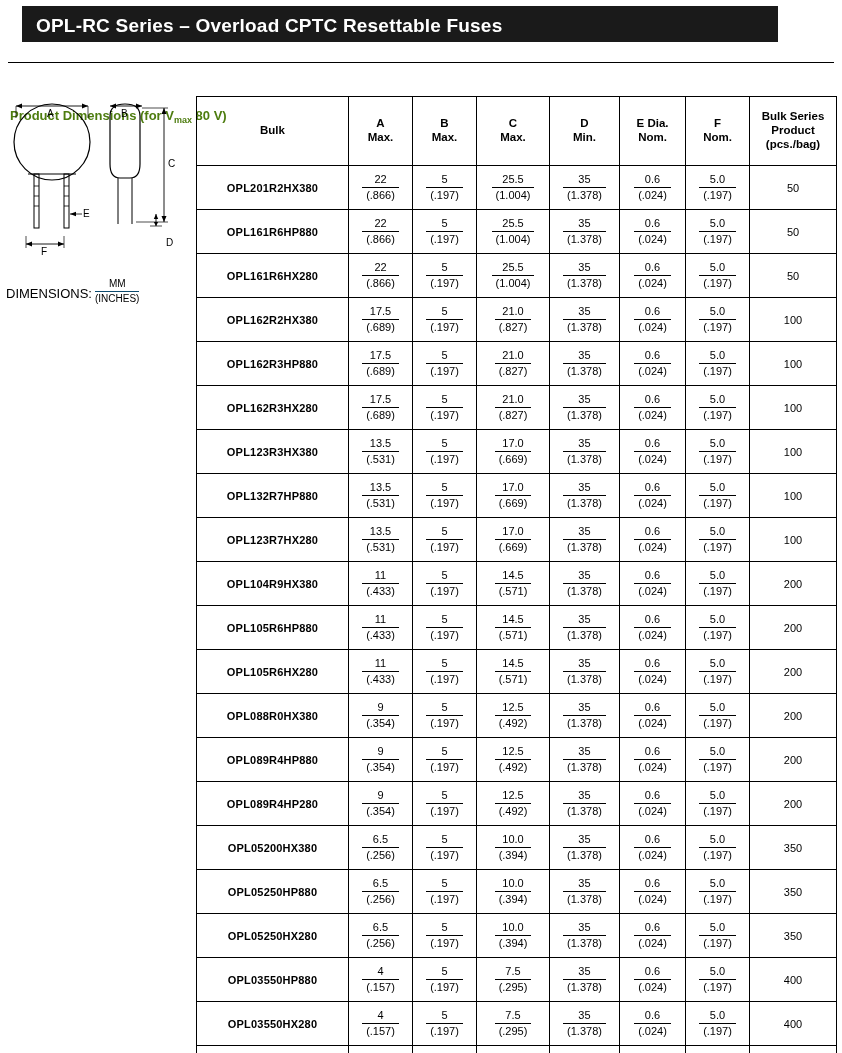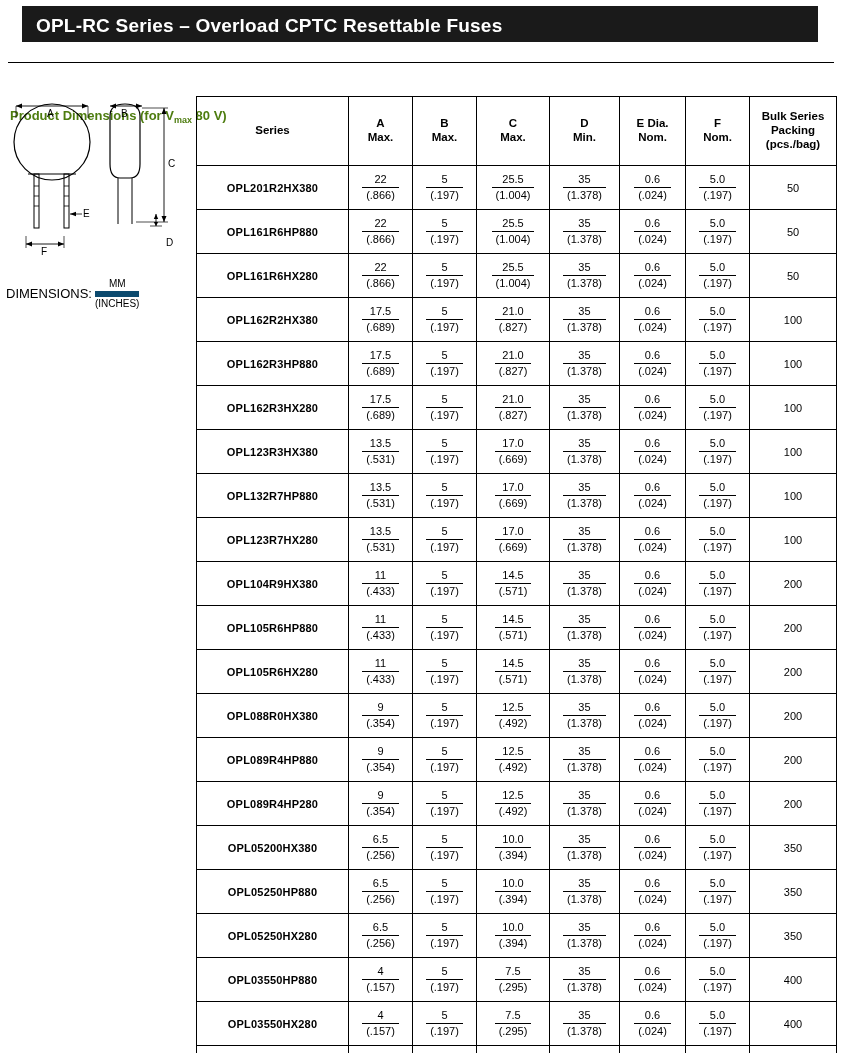--- a/index.html
+++ b/index.html
@@ -17,21 +17,20 @@
   }
 
   
   .header-band {
     position: absolute;
     left: 0;
     top: 6px;
     width: 778px;
     height: 36px;
     background: #1a1a1a;
-    padding-left: 40px;
   }
   .header-band .stripe {
     position: absolute;
     left: 0;
     top: 0;
     width: 22px;
     height: 36px;
     background: #ffffff;
   }
   .header-title {
@@ -93,21 +92,21 @@
   }
   .mm-inches {
     position: absolute;
     left: 95px;
     top: 278px;
     text-align: center;
     font-size: 10px;
     line-height: 1.15;
   }
   .mm-inches .top {
-    border-bottom: 6px solid #0c4a6e;
+    border-bottom: 1px solid #0c4a6e;
     padding: 0 2px 1px 2px;
     display: block;
   }
   .mm-inches .bot {
     display: block;
     padding-top: 1px;
   }
 
   
   .table-wrap {
@@ -262,21 +261,21 @@
         <col class="c-b">
         <col class="c-c">
       <col class="c-d">
         <col class="c-e">
         <col class="c-f">
         <col class="c-q">
     </colgroup>
     <thead>
       <tr>
         <th>
-          <div>Series</div>
+          <div>Bulk</div>
         </th>
         <th>
           <div>A</div>
           <div>Max.</div>
         </th>
         <th>
           <div>B</div>
           <div>Max.</div>
         </th>
         <th>
@@ -290,21 +289,21 @@
         <th>
           <div>E Dia.</div>
           <div>Nom.</div>
         </th>
         <th>
           <div>F</div>
           <div>Nom.</div>
         </th>
         <th>
           <div>Bulk Series</div>
-          <div>Packing</div>
+          <div>Product</div>
           <div>(pcs./bag)</div>
         </th>
       </tr>
     </thead>
     <tbody id="table-body">
         <tr>
           <td class="model">OPL201R2HX380</td>
           <td><span class="frac"><span class="num">22</span><span class="den">(.866)</span></span></td>
           <td><span class="frac"><span class="num">5</span><span class="den">(.197)</span></span></td>
           <td><span class="frac"><span class="num">25.5</span><span class="den">(1.004)</span></span></td>

